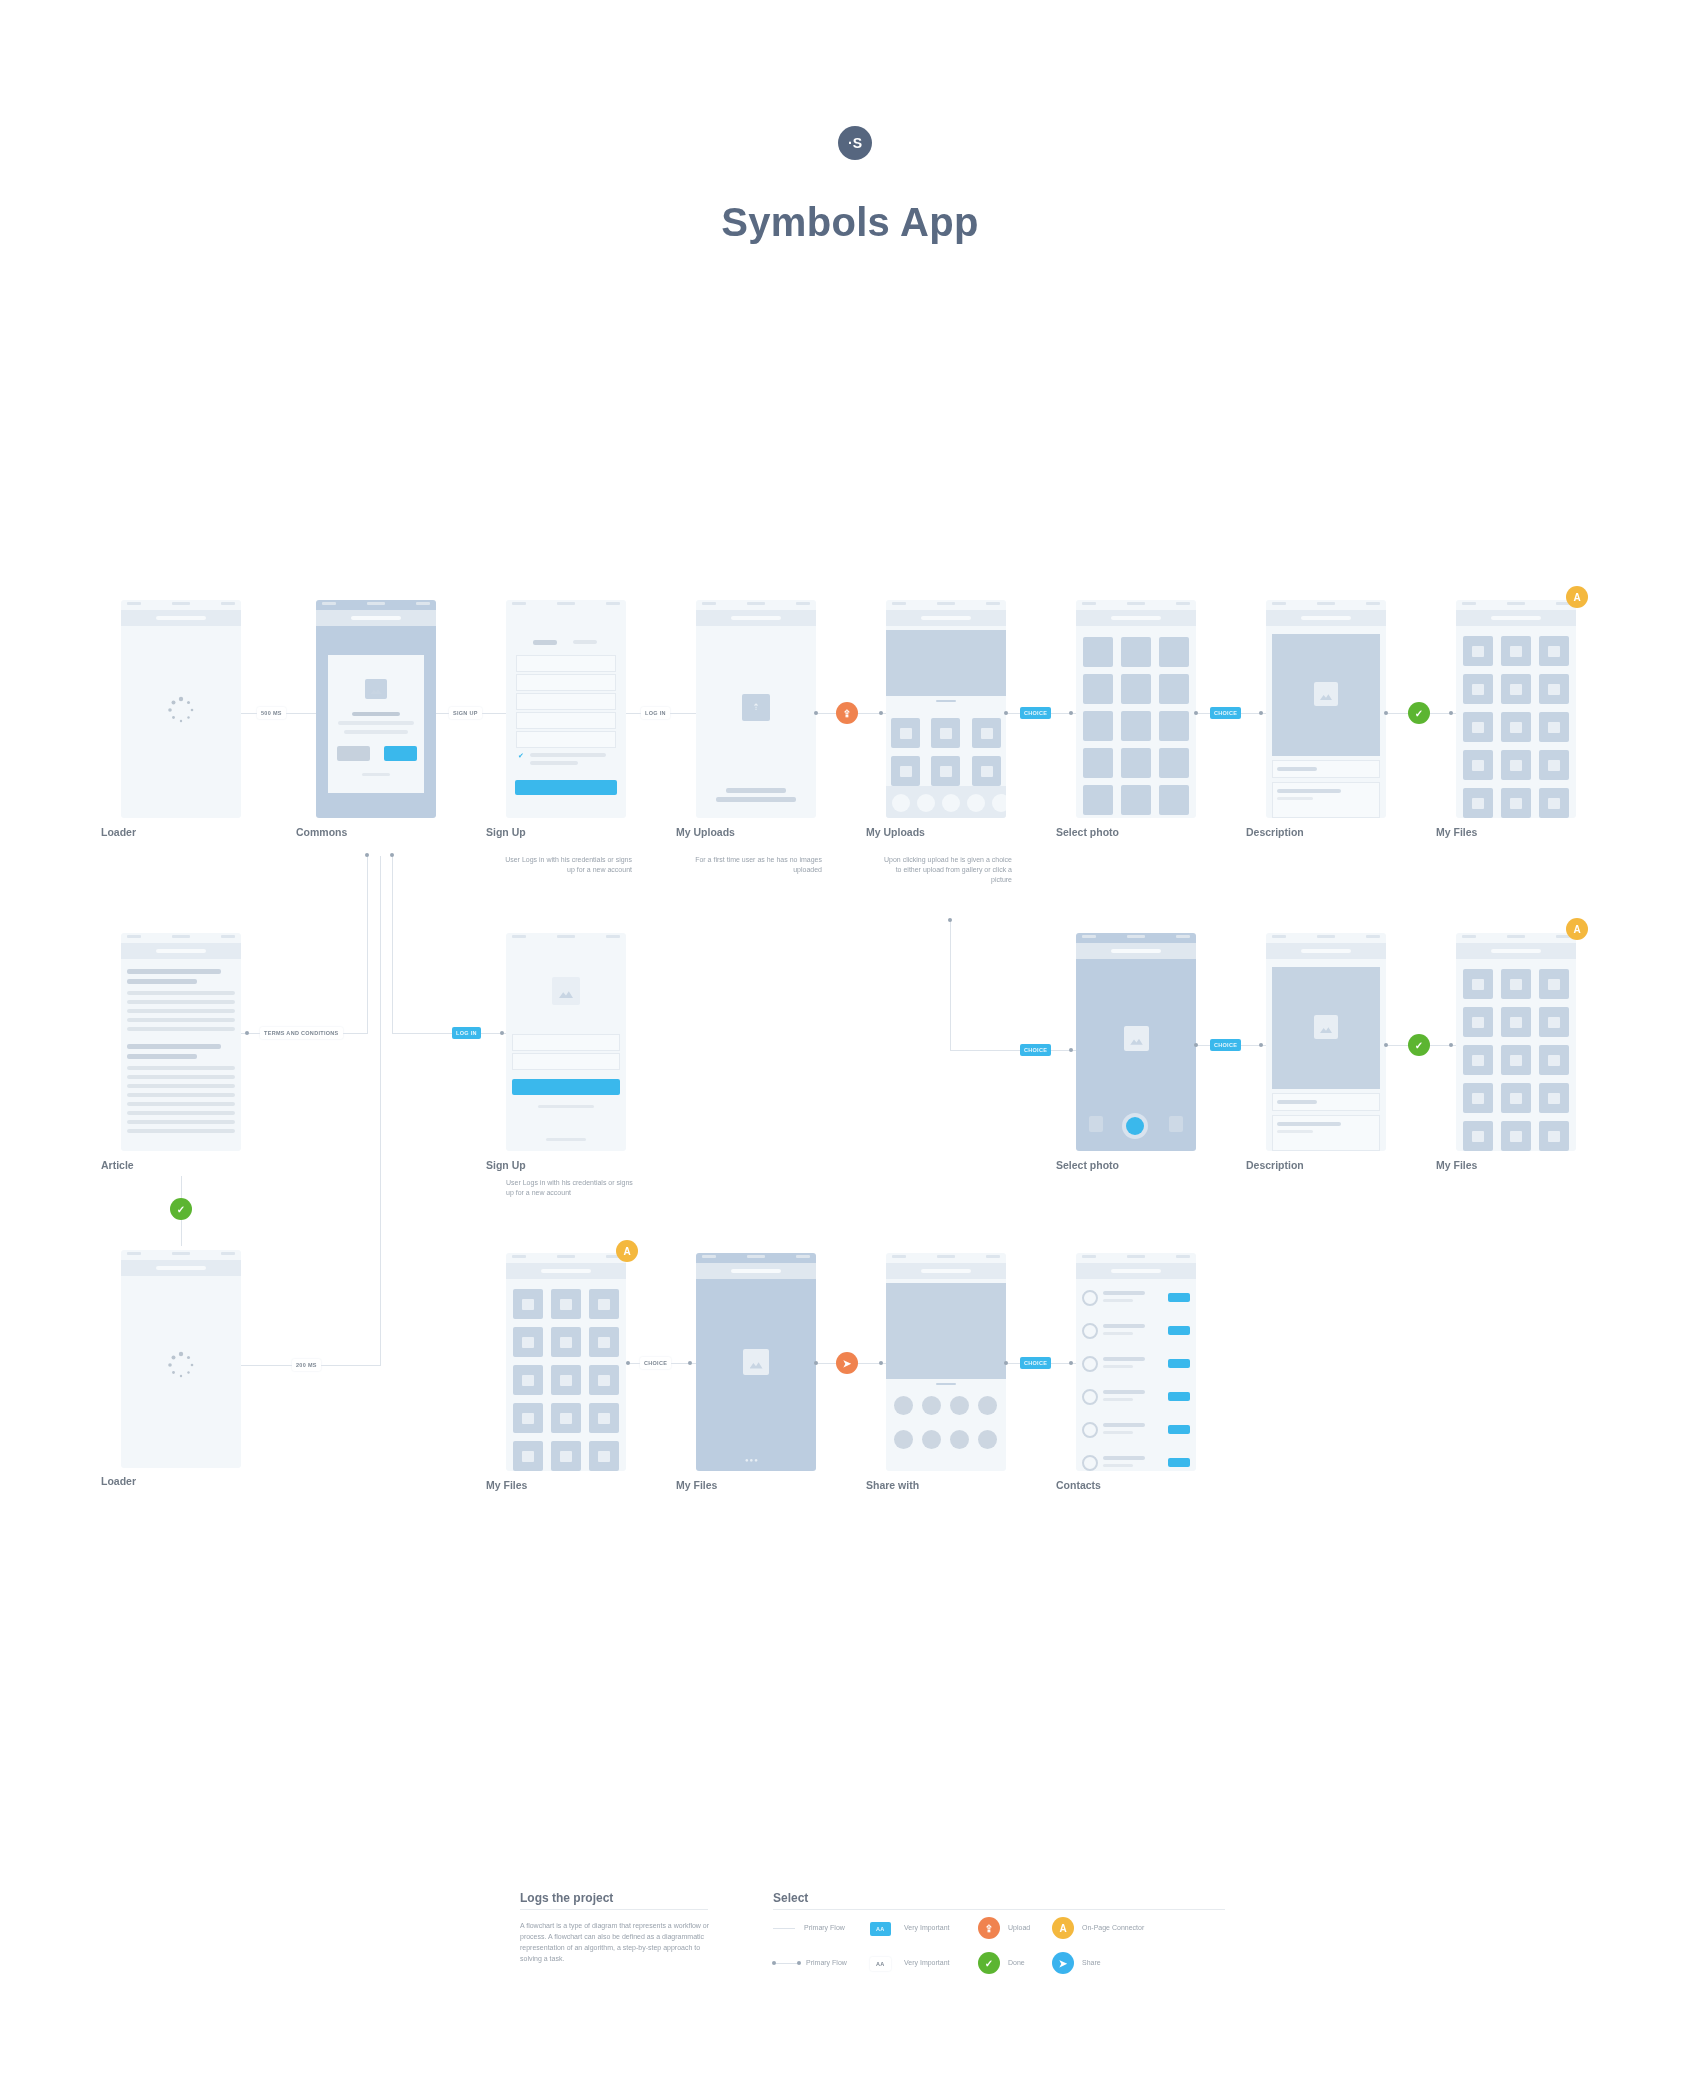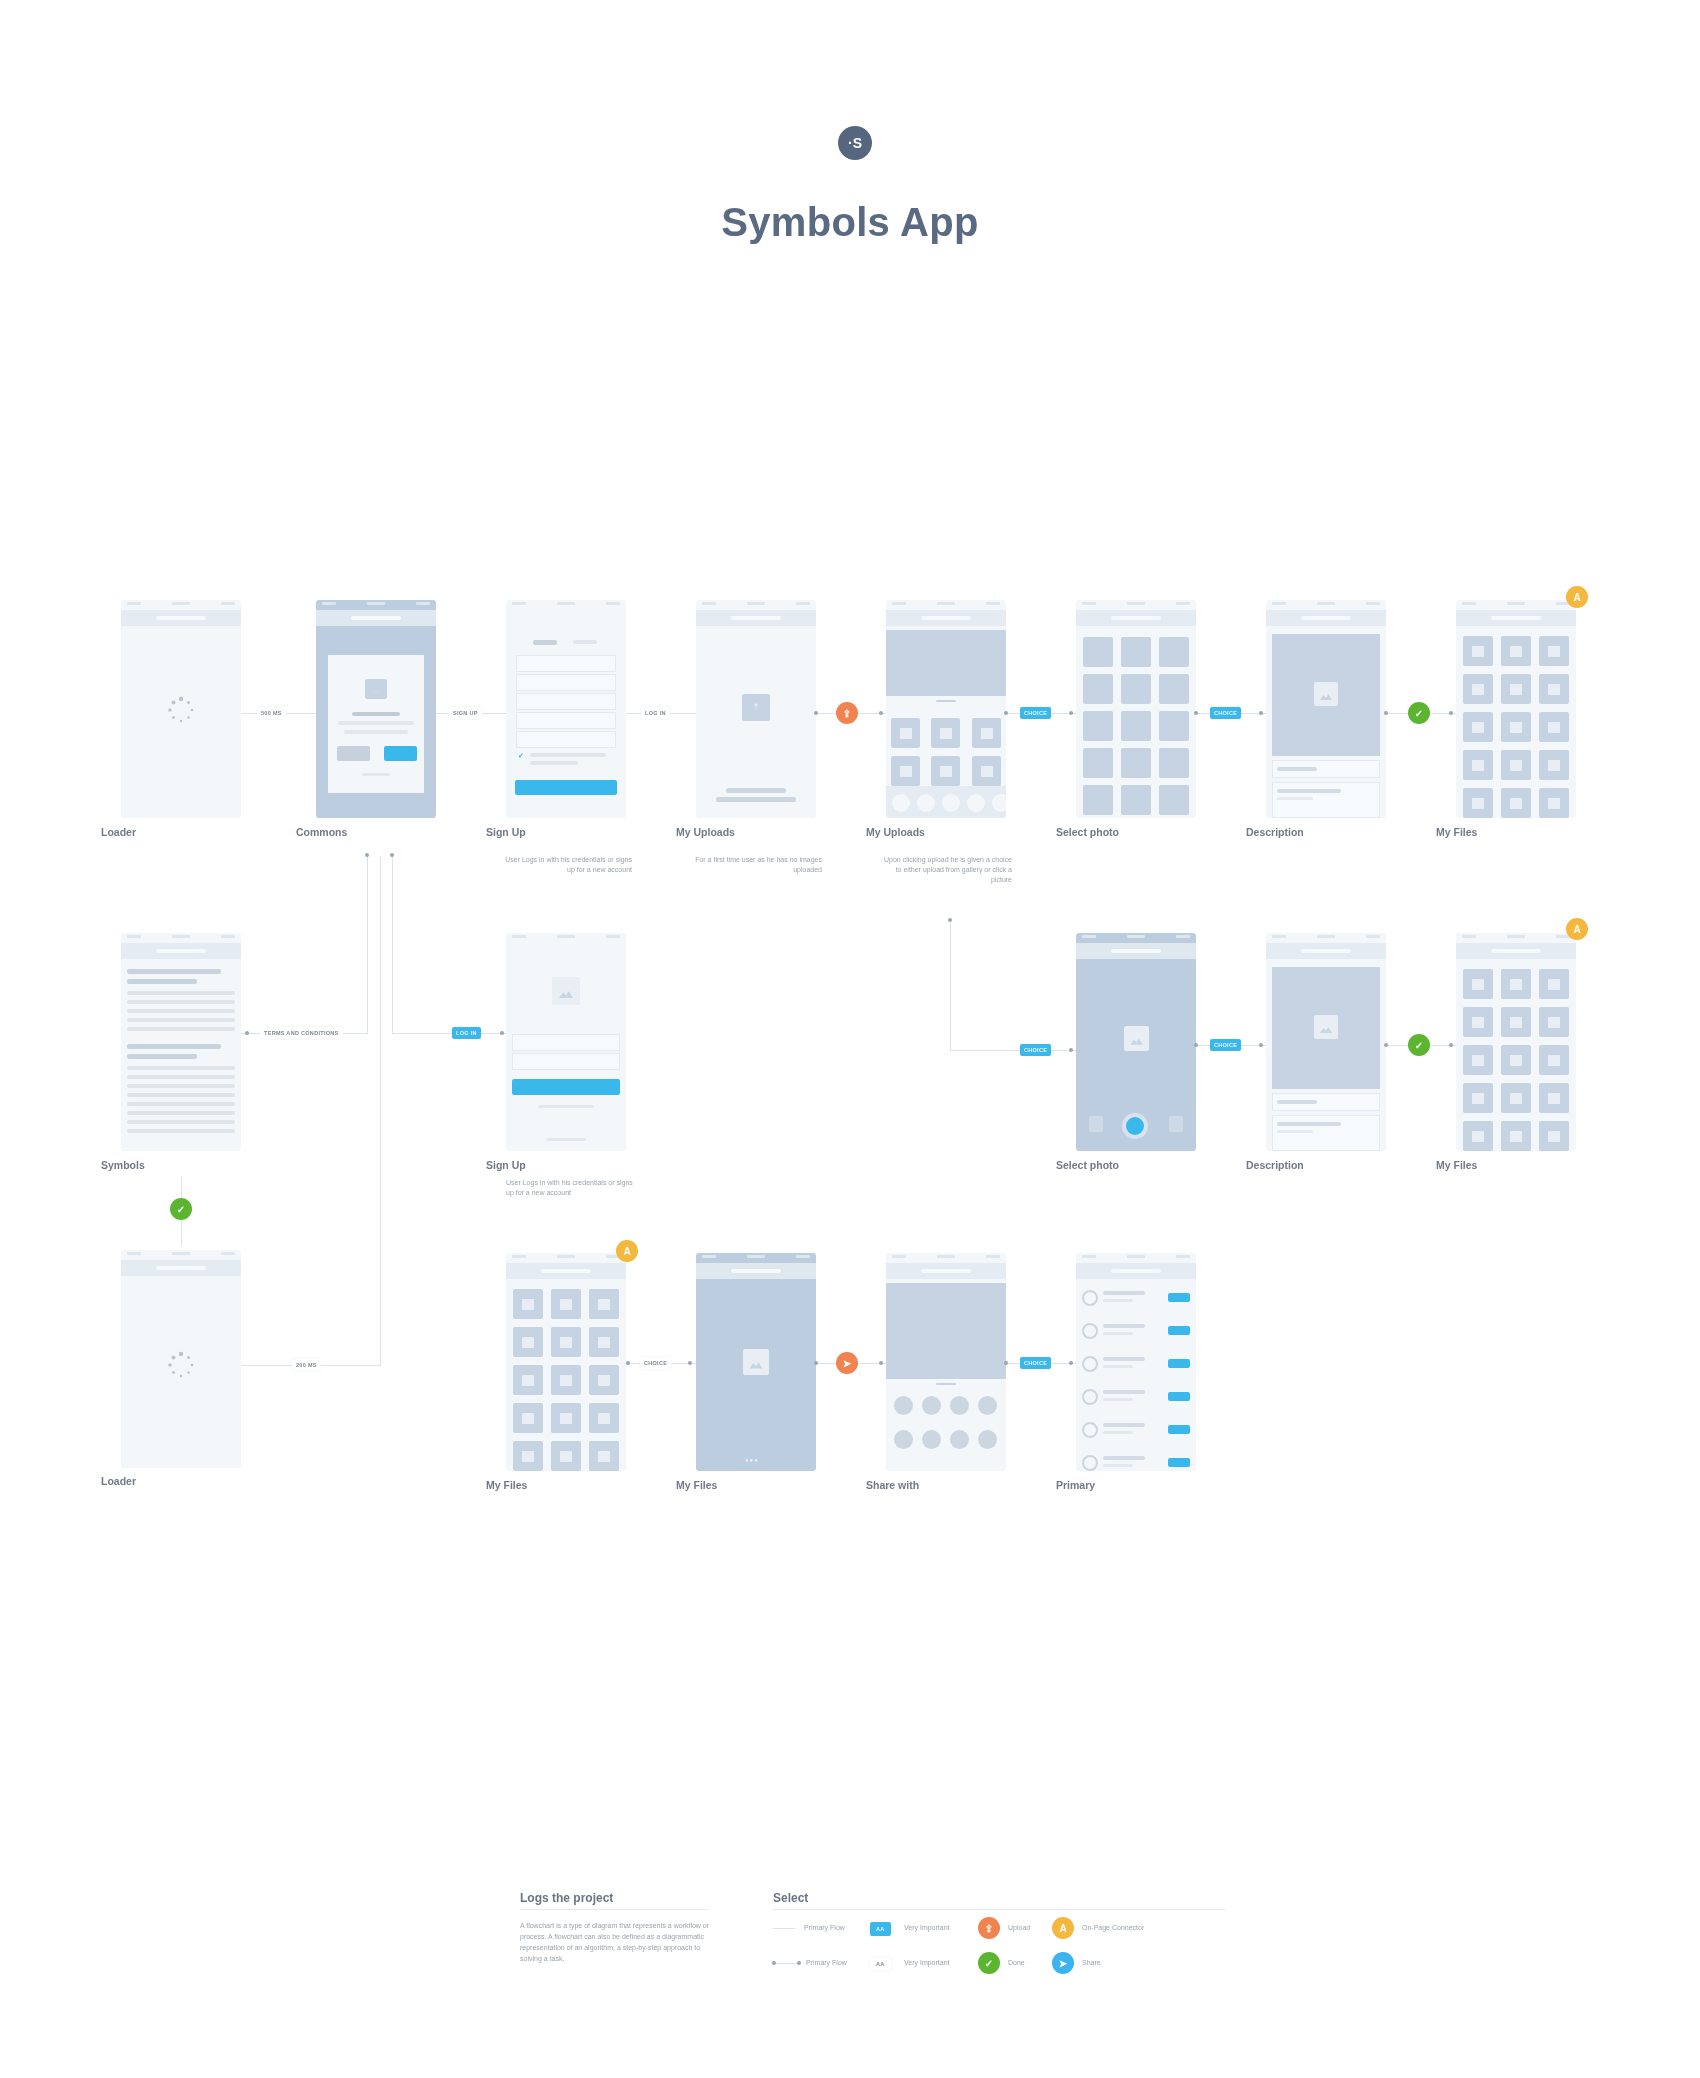--- a/index.html
+++ b/index.html
@@ -364,21 +364,21 @@
   <div class="bar" style="left:6px;top:121px;width:70px;height:5px;background:#c9d3de;"></div>
   <div class="bar" style="left:6px;top:133px;width:108px;height:4px;background:#dde4ea;"></div>
   <div class="bar" style="left:6px;top:142px;width:108px;height:4px;background:#dde4ea;"></div>
   <div class="bar" style="left:6px;top:151px;width:108px;height:4px;background:#dde4ea;"></div>
   <div class="bar" style="left:6px;top:160px;width:108px;height:4px;background:#dde4ea;"></div>
   <div class="bar" style="left:6px;top:169px;width:108px;height:4px;background:#dde4ea;"></div>
   <div class="bar" style="left:6px;top:178px;width:108px;height:4px;background:#dde4ea;"></div>
   <div class="bar" style="left:6px;top:187px;width:108px;height:4px;background:#dde4ea;"></div>
   <div class="bar" style="left:6px;top:196px;width:108px;height:4px;background:#dde4ea;"></div>
 </div>
-<div class="lbl" style="left:101px;top:1159px;">Symbols</div>
+<div class="lbl" style="left:101px;top:1159px;">Article</div>
 <div class="vline" style="left:181px;top:1176px;height:70px;"></div>
 <div class="badge green" style="left:170px;top:1198px;">
     <span>✓</span>
   </div>
 
 <div class="phone" style="left:506px;top:933px;">
   <div class="status">
       <span style="width:14px"></span>
       <span style="width:18px"></span>
       <span style="width:14px"></span>
@@ -681,21 +681,21 @@
       <div class="bar" style="left:27px;top:16px;width:30px;height:3px;background:#e2e8ee;"></div>
       <div class="btn-blue" style="left:92px;top:10px;width:22px;height:9px;"></div>
     </div>
   <div class="abs" style="left:0;top:195px;width:120px;height:32px;">
       <div class="abs" style="left:6px;top:7px;width:16px;height:16px;border-radius:50%;border:2px solid #ccd6e1;"></div>
       <div class="bar" style="left:27px;top:8px;width:42px;height:4px;"></div>
       <div class="bar" style="left:27px;top:16px;width:30px;height:3px;background:#e2e8ee;"></div>
       <div class="btn-blue" style="left:92px;top:10px;width:22px;height:9px;"></div>
     </div>
 </div>
-<div class="lbl" style="left:1056px;top:1479px;">Primary</div>
+<div class="lbl" style="left:1056px;top:1479px;">Contacts</div>
 
 <div class="leg-h" style="left:520px;top:1891px;">Logs the project</div>
 <div class="leg-line" style="left:520px;top:1909px;width:188px;"></div>
 <div class="leg-p" style="left:520px;top:1920px;">A flowchart is a type of diagram that represents a workflow or process. A flowchart can also be defined as a diagrammatic representation of an algorithm, a step-by-step approach to solving a task.</div>
 
 <div class="leg-h" style="left:773px;top:1891px;">Select</div>
 <div class="leg-line" style="left:773px;top:1909px;width:452px;"></div>
 
 <div class="hline" style="left:773px;top:1928px;width:22px;"></div>
 <div class="leg-t" style="left:804px;top:1924px;">Primary Flow</div>

